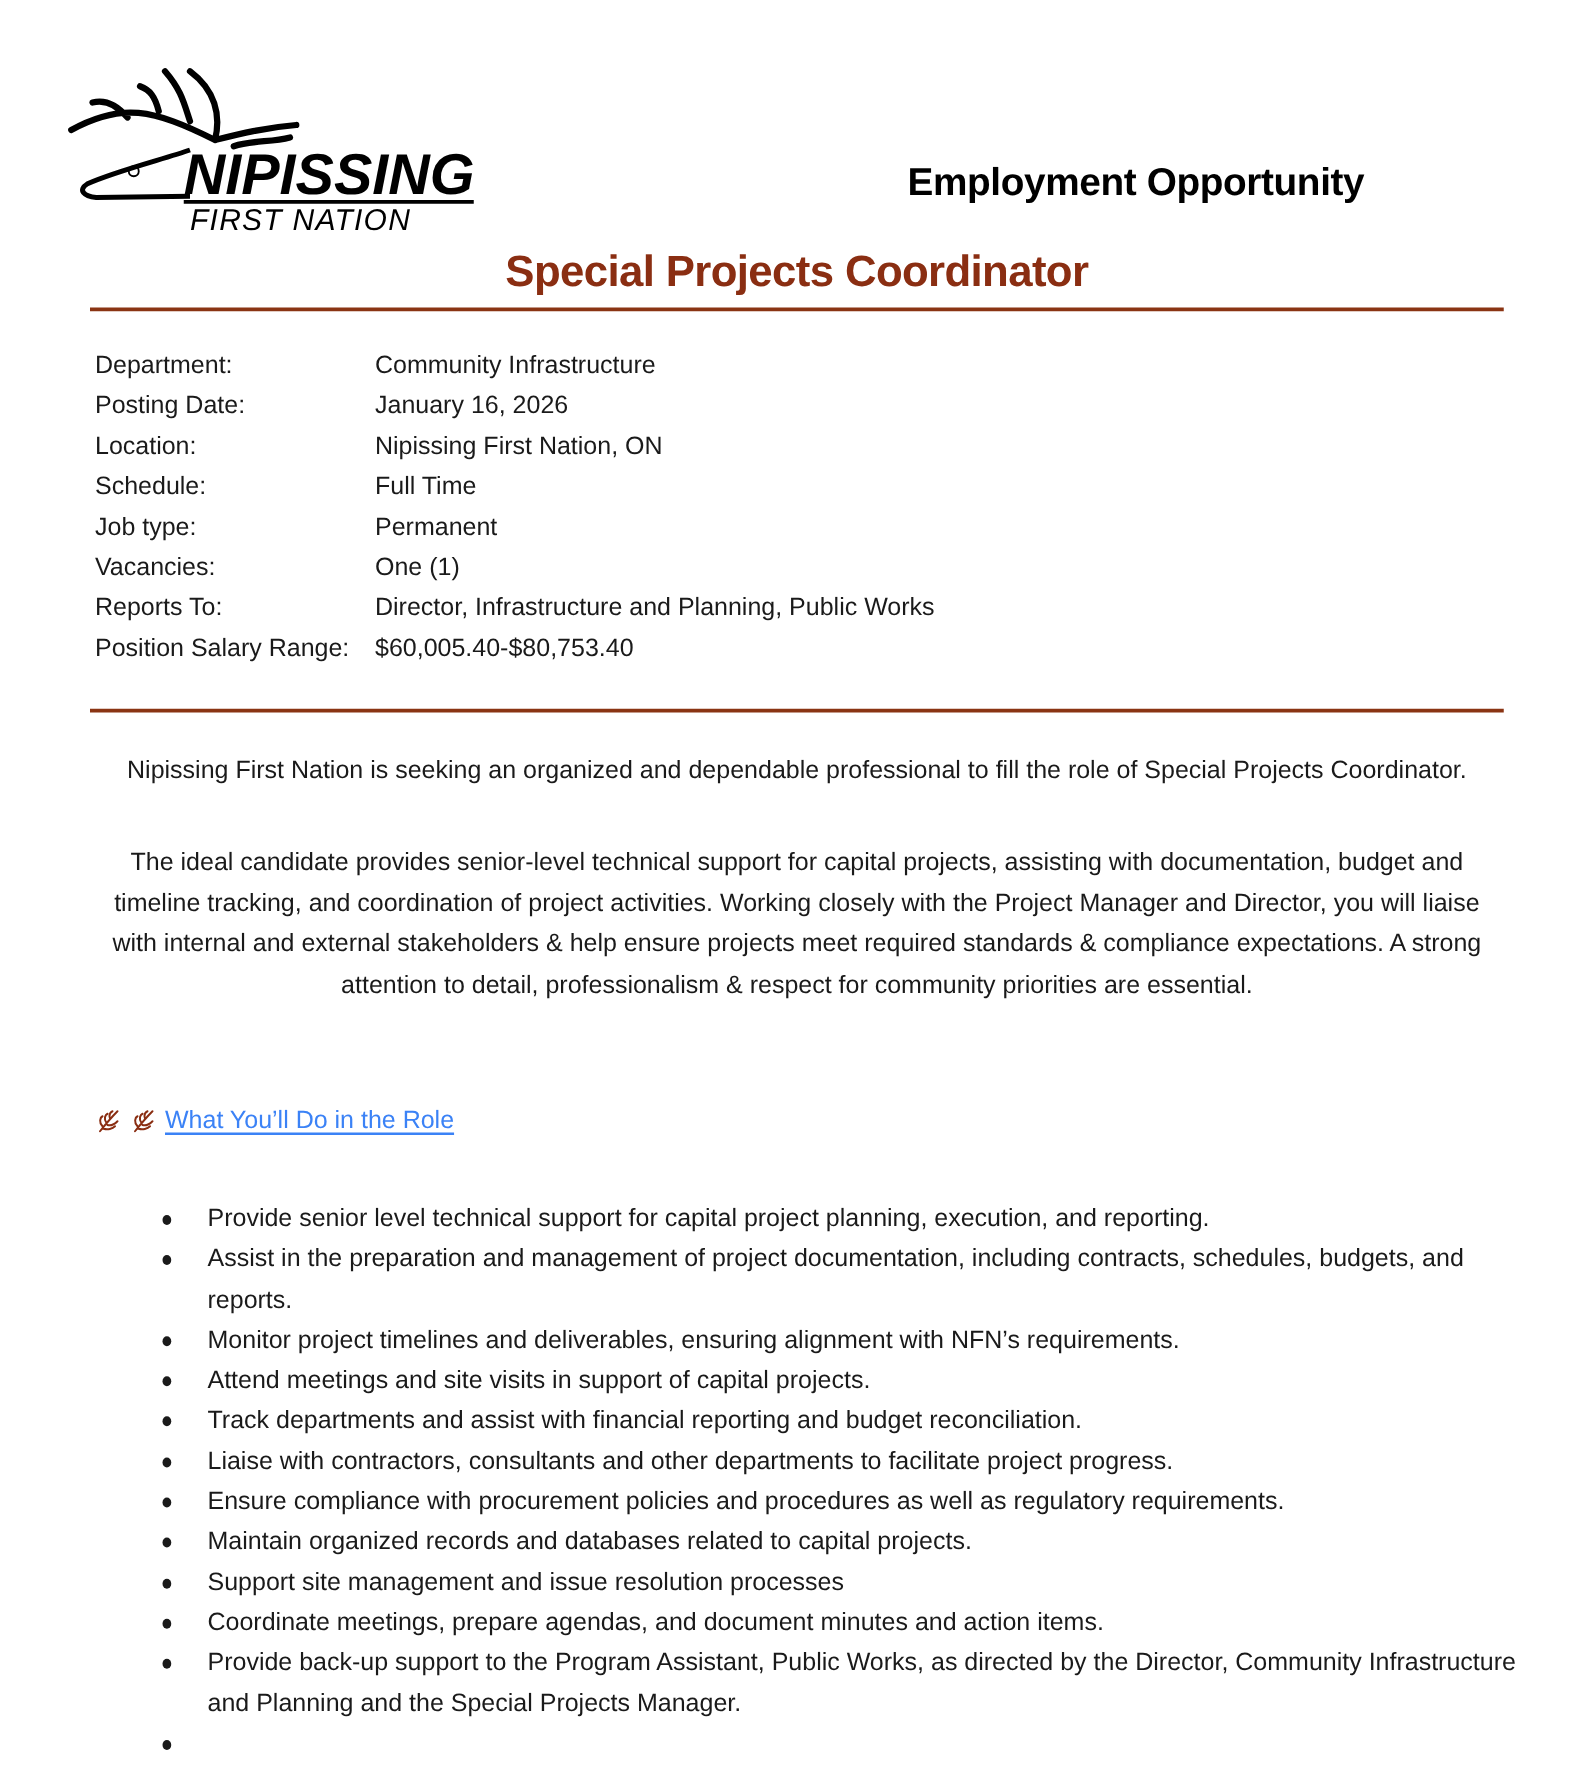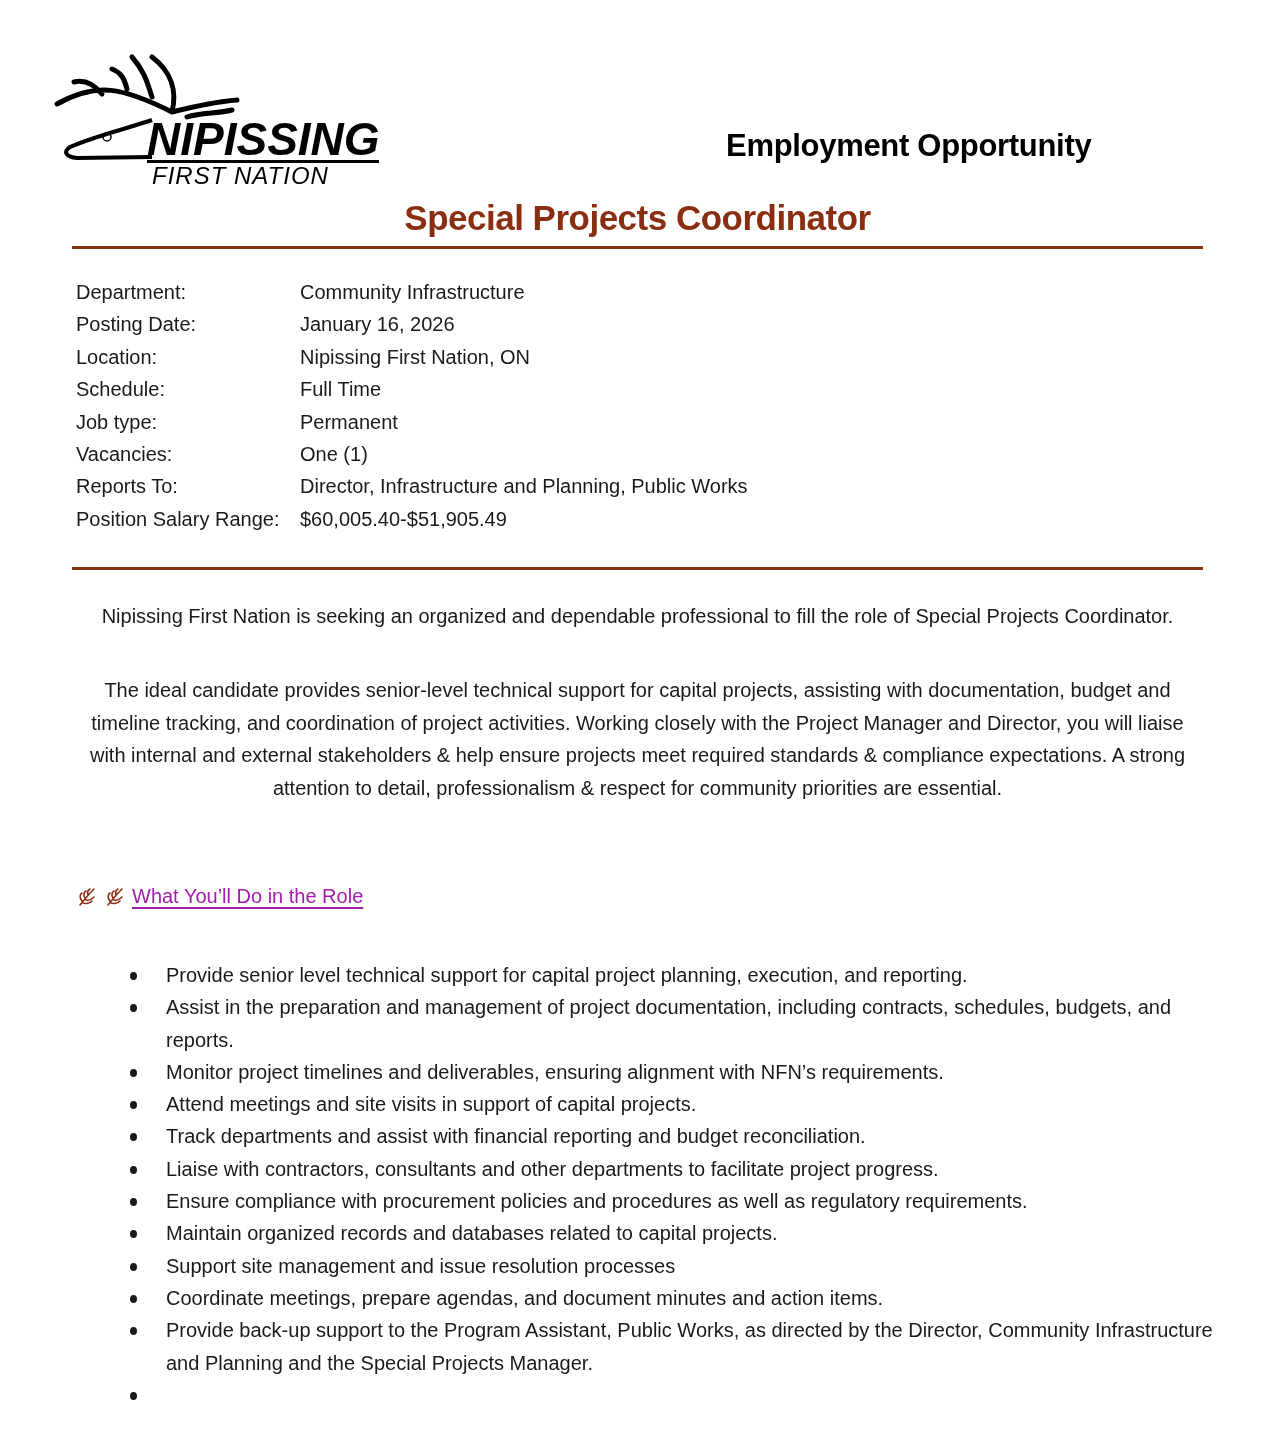--- a/index.html
+++ b/index.html
@@ -24,21 +24,21 @@
     .details { position: absolute; left: 76px; top: 276px; font-size: 20px; line-height: 32.4px; }
     .drow { display: flex; }
     .dlabel { width: 224px; }
     .intro {
       position: absolute; left: 72px; width: 1131px; text-align: center;
       font-size: 20px; line-height: 32.5px;
     }
     .intro.p1 { top: 600px; }
     .intro.p2 { top: 674px; text-align: center; }
     .section-head {
-      position: absolute; left: 76px; top: 885px; font-size: 20px; color: #a21caf;
+      position: absolute; left: 76px; top: 885px; font-size: 20px; color: #3b82f6;
       text-decoration: underline; text-underline-offset: 4px; display: flex; align-items: center; gap: 6px;
     }
     .leaf { display: inline-block; width: 22px; height: 22px; }
     .bullets {
       position: absolute; left: 110px; top: 943px; width: 1090px; margin: 16px; padding: 0;
       list-style: none; font-size: 20px; line-height: 32.3px;
     }
     .bullets li { position: relative; padding-left: 40px; }
     .bullets li .dot {
       position: absolute; left: 4px; top: 13px; width: 7px; height: 8px; border-radius: 50%; background: #1a1a1a;
@@ -86,21 +86,21 @@
   <div class="drow">
       <span class="dlabel">Vacancies:</span>
       <span>One (1)</span>
     </div>
   <div class="drow">
       <span class="dlabel">Reports To:</span>
       <span>Director, Infrastructure and Planning, Public Works</span>
     </div>
   <div class="drow">
       <span class="dlabel">Position Salary Range:</span>
-      <span>$60,005.40-$51,905.49</span>
+      <span>$60,005.40-$80,753.40</span>
     </div>
 </div>
 
 <div class="rule r2"></div>
 
 <div class="intro p1">Nipissing First Nation is seeking an organized and dependable professional to fill the role of Special Projects Coordinator.</div>
 <div class="intro p2">The ideal candidate provides senior-level technical support for capital projects, assisting with documentation, budget and timeline tracking, and coordination of project activities. Working closely with the Project Manager and Director, you will liaise with internal and external stakeholders &amp; help ensure projects meet required standards &amp; compliance expectations. A strong attention to detail, professionalism &amp; respect for community priorities are essential.</div>
 
 <div class="section-head">
   <svg class="leaf" viewBox="0 0 22 22">

